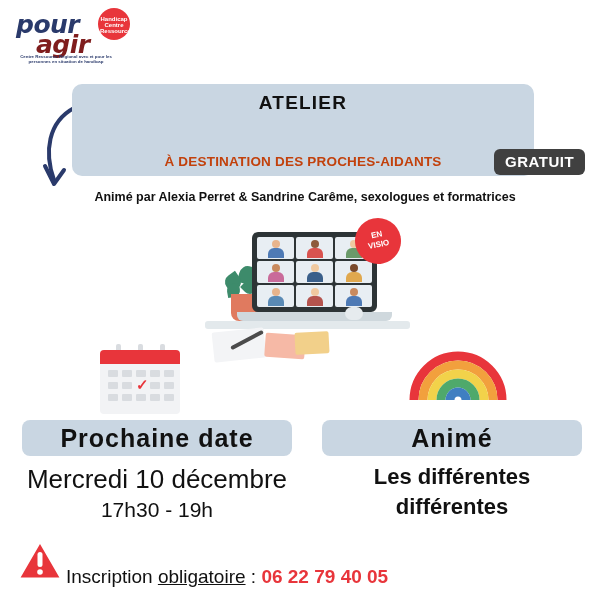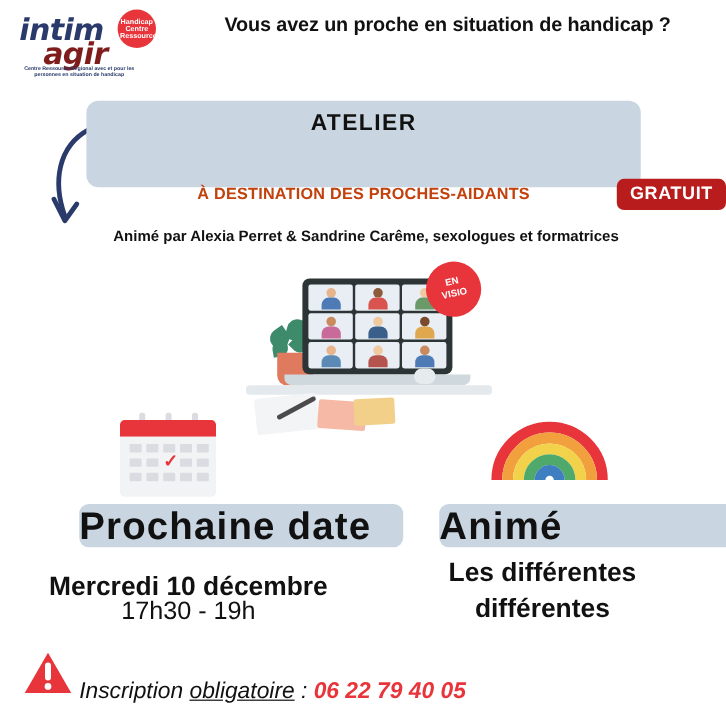--- a/index.html
+++ b/index.html
@@ -97,21 +97,21 @@
     font-size: 16px;
     color: #111;
   }
 
   
   .card {
     position: absolute;
     left: 72px;
     top: 84px;
     width: 462px;
-    height: 72px;
+    height: 92px;
     background: #c9d6e2;
     border-radius: 10px;
   }
   .card .t1 {
     position: absolute;
     top: 8px;
     width: 100%;
     text-align: center;
     font-size: 19px;
     font-weight: bold;
@@ -136,28 +136,27 @@
     font-size: 13.5px;
     font-weight: bold;
     letter-spacing: 0.2px;
     color: #c2410c;
   }
 
   .badge-free {
     position: absolute;
     left: 494px;
     top: 149px;
-    background: #b91c1c;
+    background: #404040;
     color: #fff;
     font-size: 15px;
     font-weight: bold;
     padding: 4px 11px 5px 11px;
     border-radius: 6px;
     letter-spacing: 0.5px;
-    margin-left: 20px;
   }
 
   .animby {
     position: absolute;
     left: 60px;
     top: 190px;
     width: 490px;
     text-align: center;
     font-size: 12.5px;
     font-weight: bold;
@@ -348,25 +347,25 @@
     top: 346px;
     width: 100px;
     height: 56px;
   }
 
   
   .pill {
     position: absolute;
     background: #c9d6e2;
     border-radius: 8px;
-    font-size: 32px;
+    text-align: center;
+    font-size: 25px;
     font-weight: bold;
     color: #111;
     letter-spacing: 1px;
-    margin-left: 44px;
   }
   .pill-date {
     left: 22px;
     top: 420px;
     width: 270px;
     height: 36px;
     line-height: 36px;
   }
   .pill-theme {
     left: 322px;
@@ -375,24 +374,23 @@
     height: 36px;
     line-height: 36px;
   }
 
   .date-line1 {
     position: absolute;
     left: 22px;
     top: 464px;
     width: 270px;
     text-align: center;
-    font-size: 22px;
-    font-weight: bold;
-    color: #111;
-    margin-top: 12px;
+    font-size: 26px;
+    font-weight: normal;
+    color: #111;
   }
   .date-line2 {
     position: absolute;
     left: 22px;
     top: 498px;
     width: 270px;
     text-align: center;
     font-size: 21px;
     color: #111;
   }
@@ -426,43 +424,41 @@
     height: 52px;
   }
   .footer {
     position: absolute;
     left: 66px;
     top: 566px;
     width: 470px;
     font-size: 19px;
     color: #111;
     white-space: nowrap;
-    font-style: italic;
   }
   .footer .u { text-decoration: underline; }
   .footer .phone {
     color: #e8353b;
     font-weight: bold;
   }
 </style>
 </head>
 <body>
 
 <div class="logo">
-  <div class="logo-intim">intim</div>
+  <div class="logo-intim">pour</div>
   <div class="logo-agir">agir</div>
   <div class="logo-dot"></div>
   <div class="logo-dot-txt">Handicap Centre Ressource</div>
   <div class="logo-sub">Centre Ressource Régional
 avec et pour les personnes
 en situation de handicap</div>
 </div>
 
 <div class="headline">
-  <div class="l1">Vous avez un proche en situation de handicap ?</div>
 </div>
 
 <div class="arrow">
   <svg width="44" height="92" viewBox="0 0 44 92">
     <path d="M36 4 C 10 18, 6 48, 16 76" stroke="#2a3a6b" stroke-width="4" fill="none" stroke-linecap="round"></path>
     <path d="M7 62 L16 80 L26 66" stroke="#2a3a6b" stroke-width="4" fill="none" stroke-linecap="round" stroke-linejoin="round"></path>
   </svg>
 </div>
 
 <div class="card">

